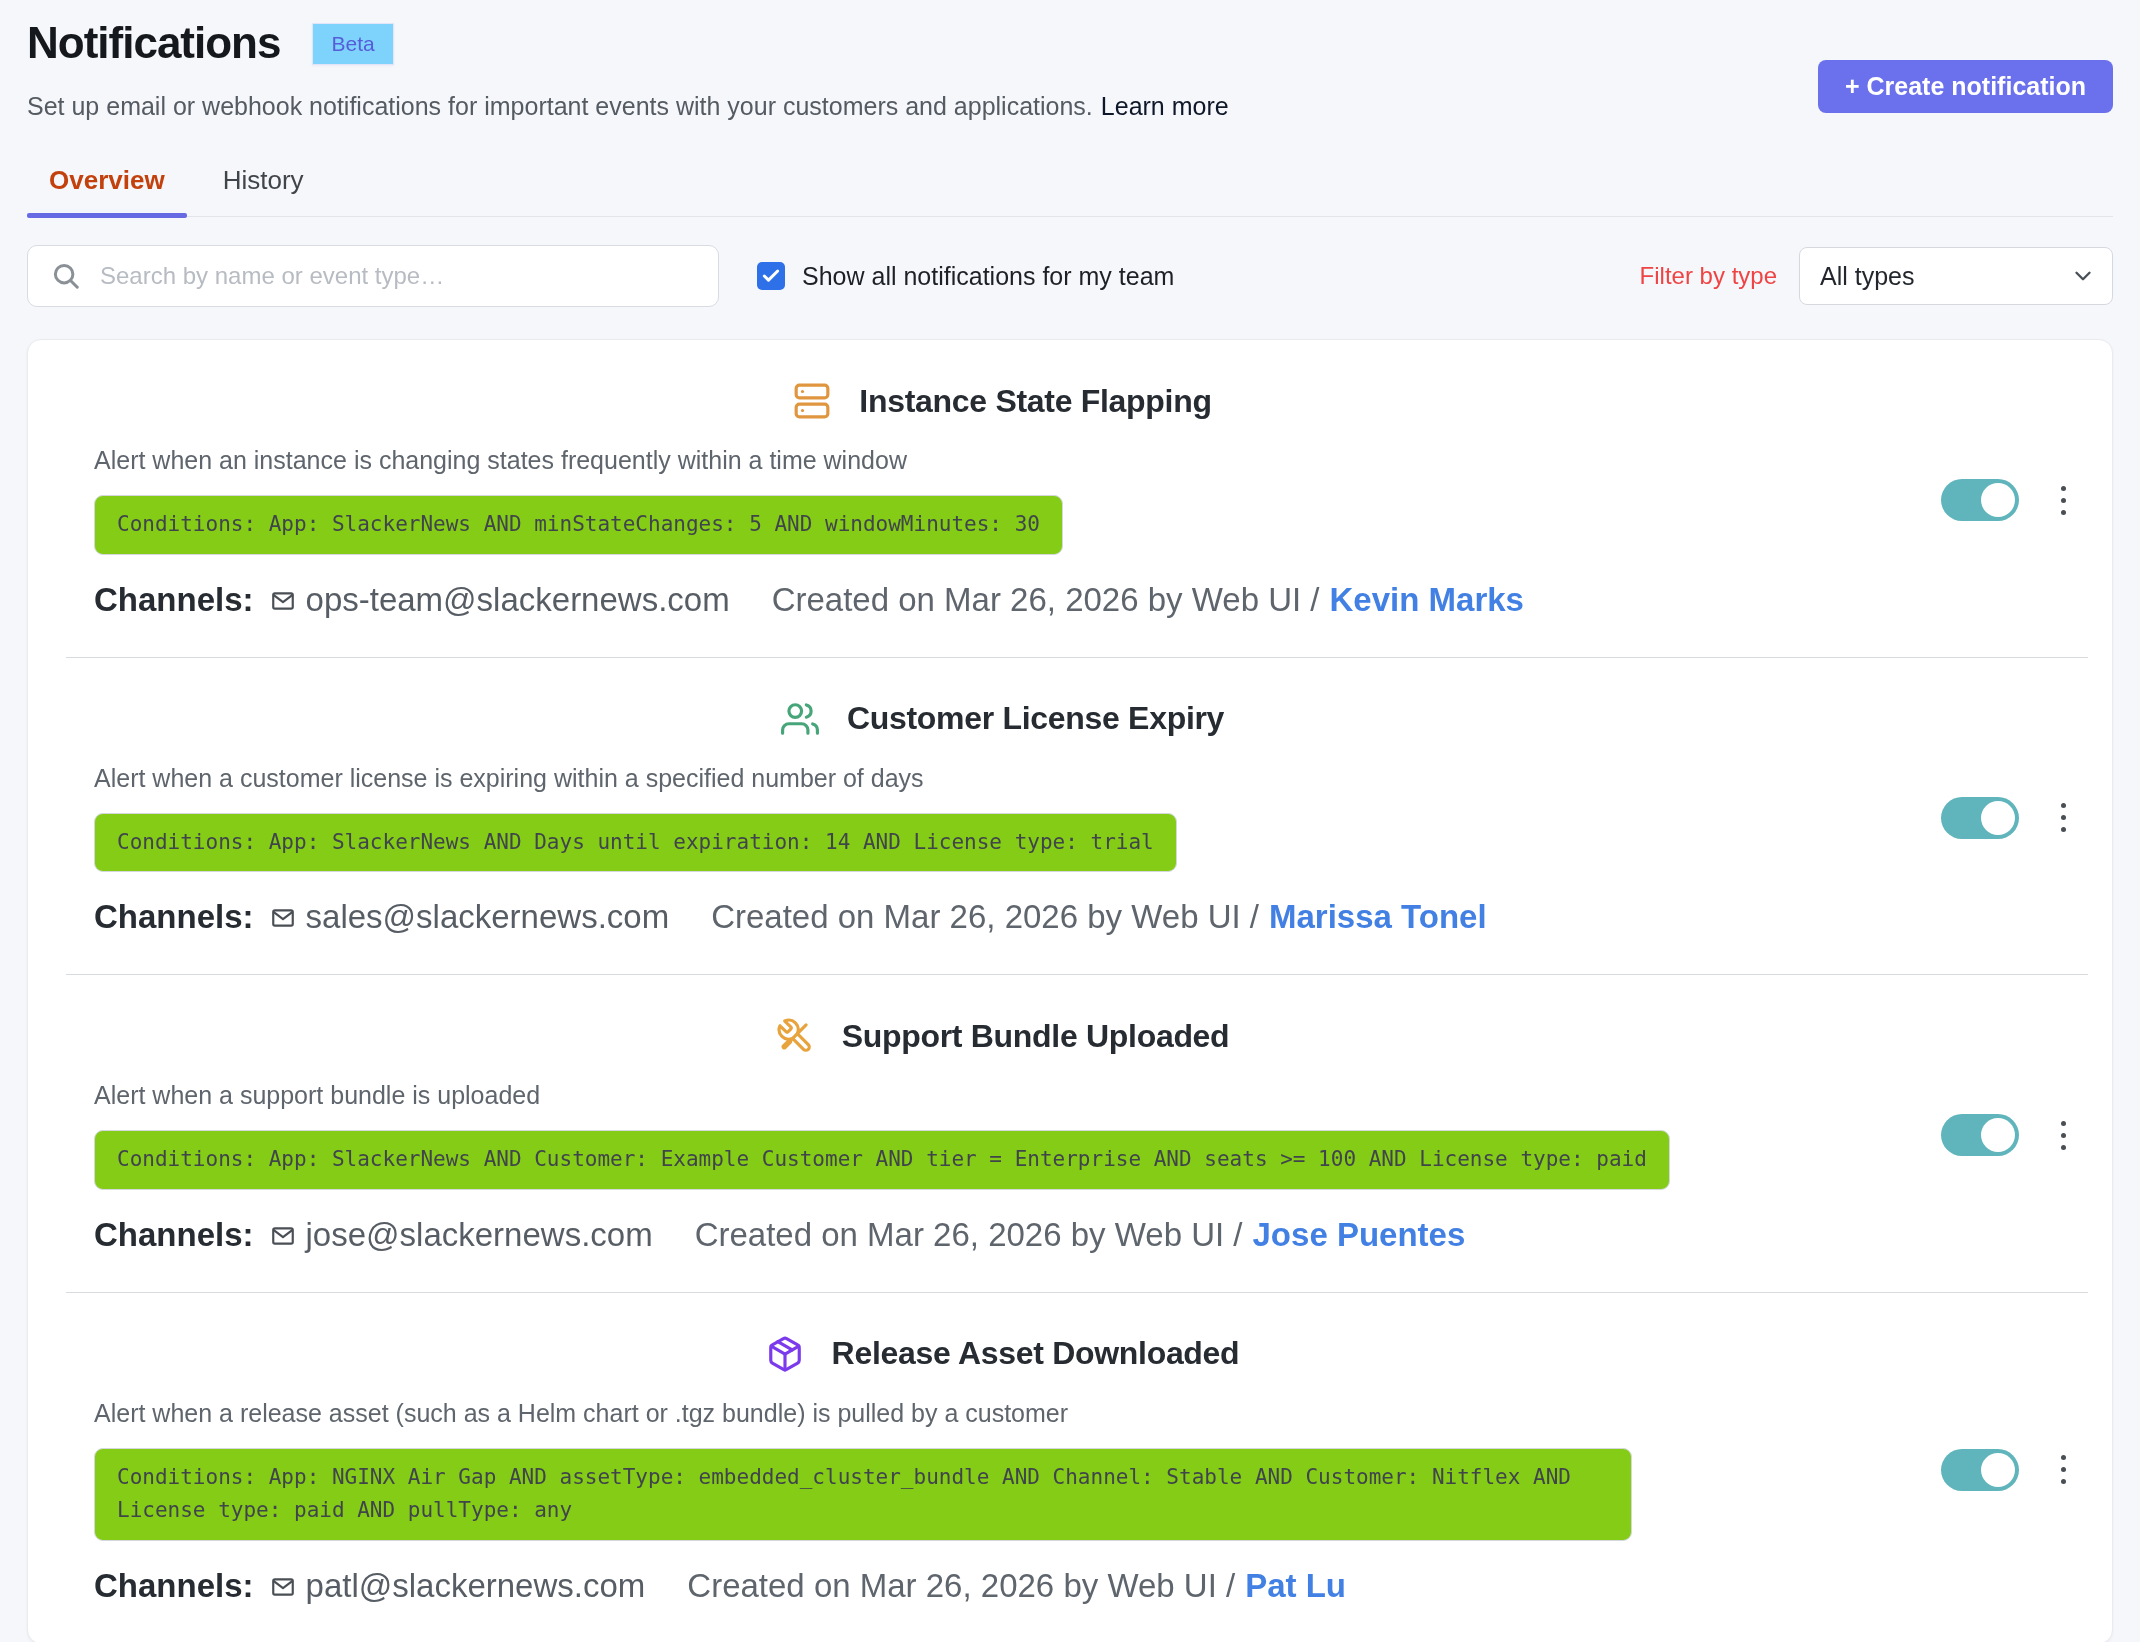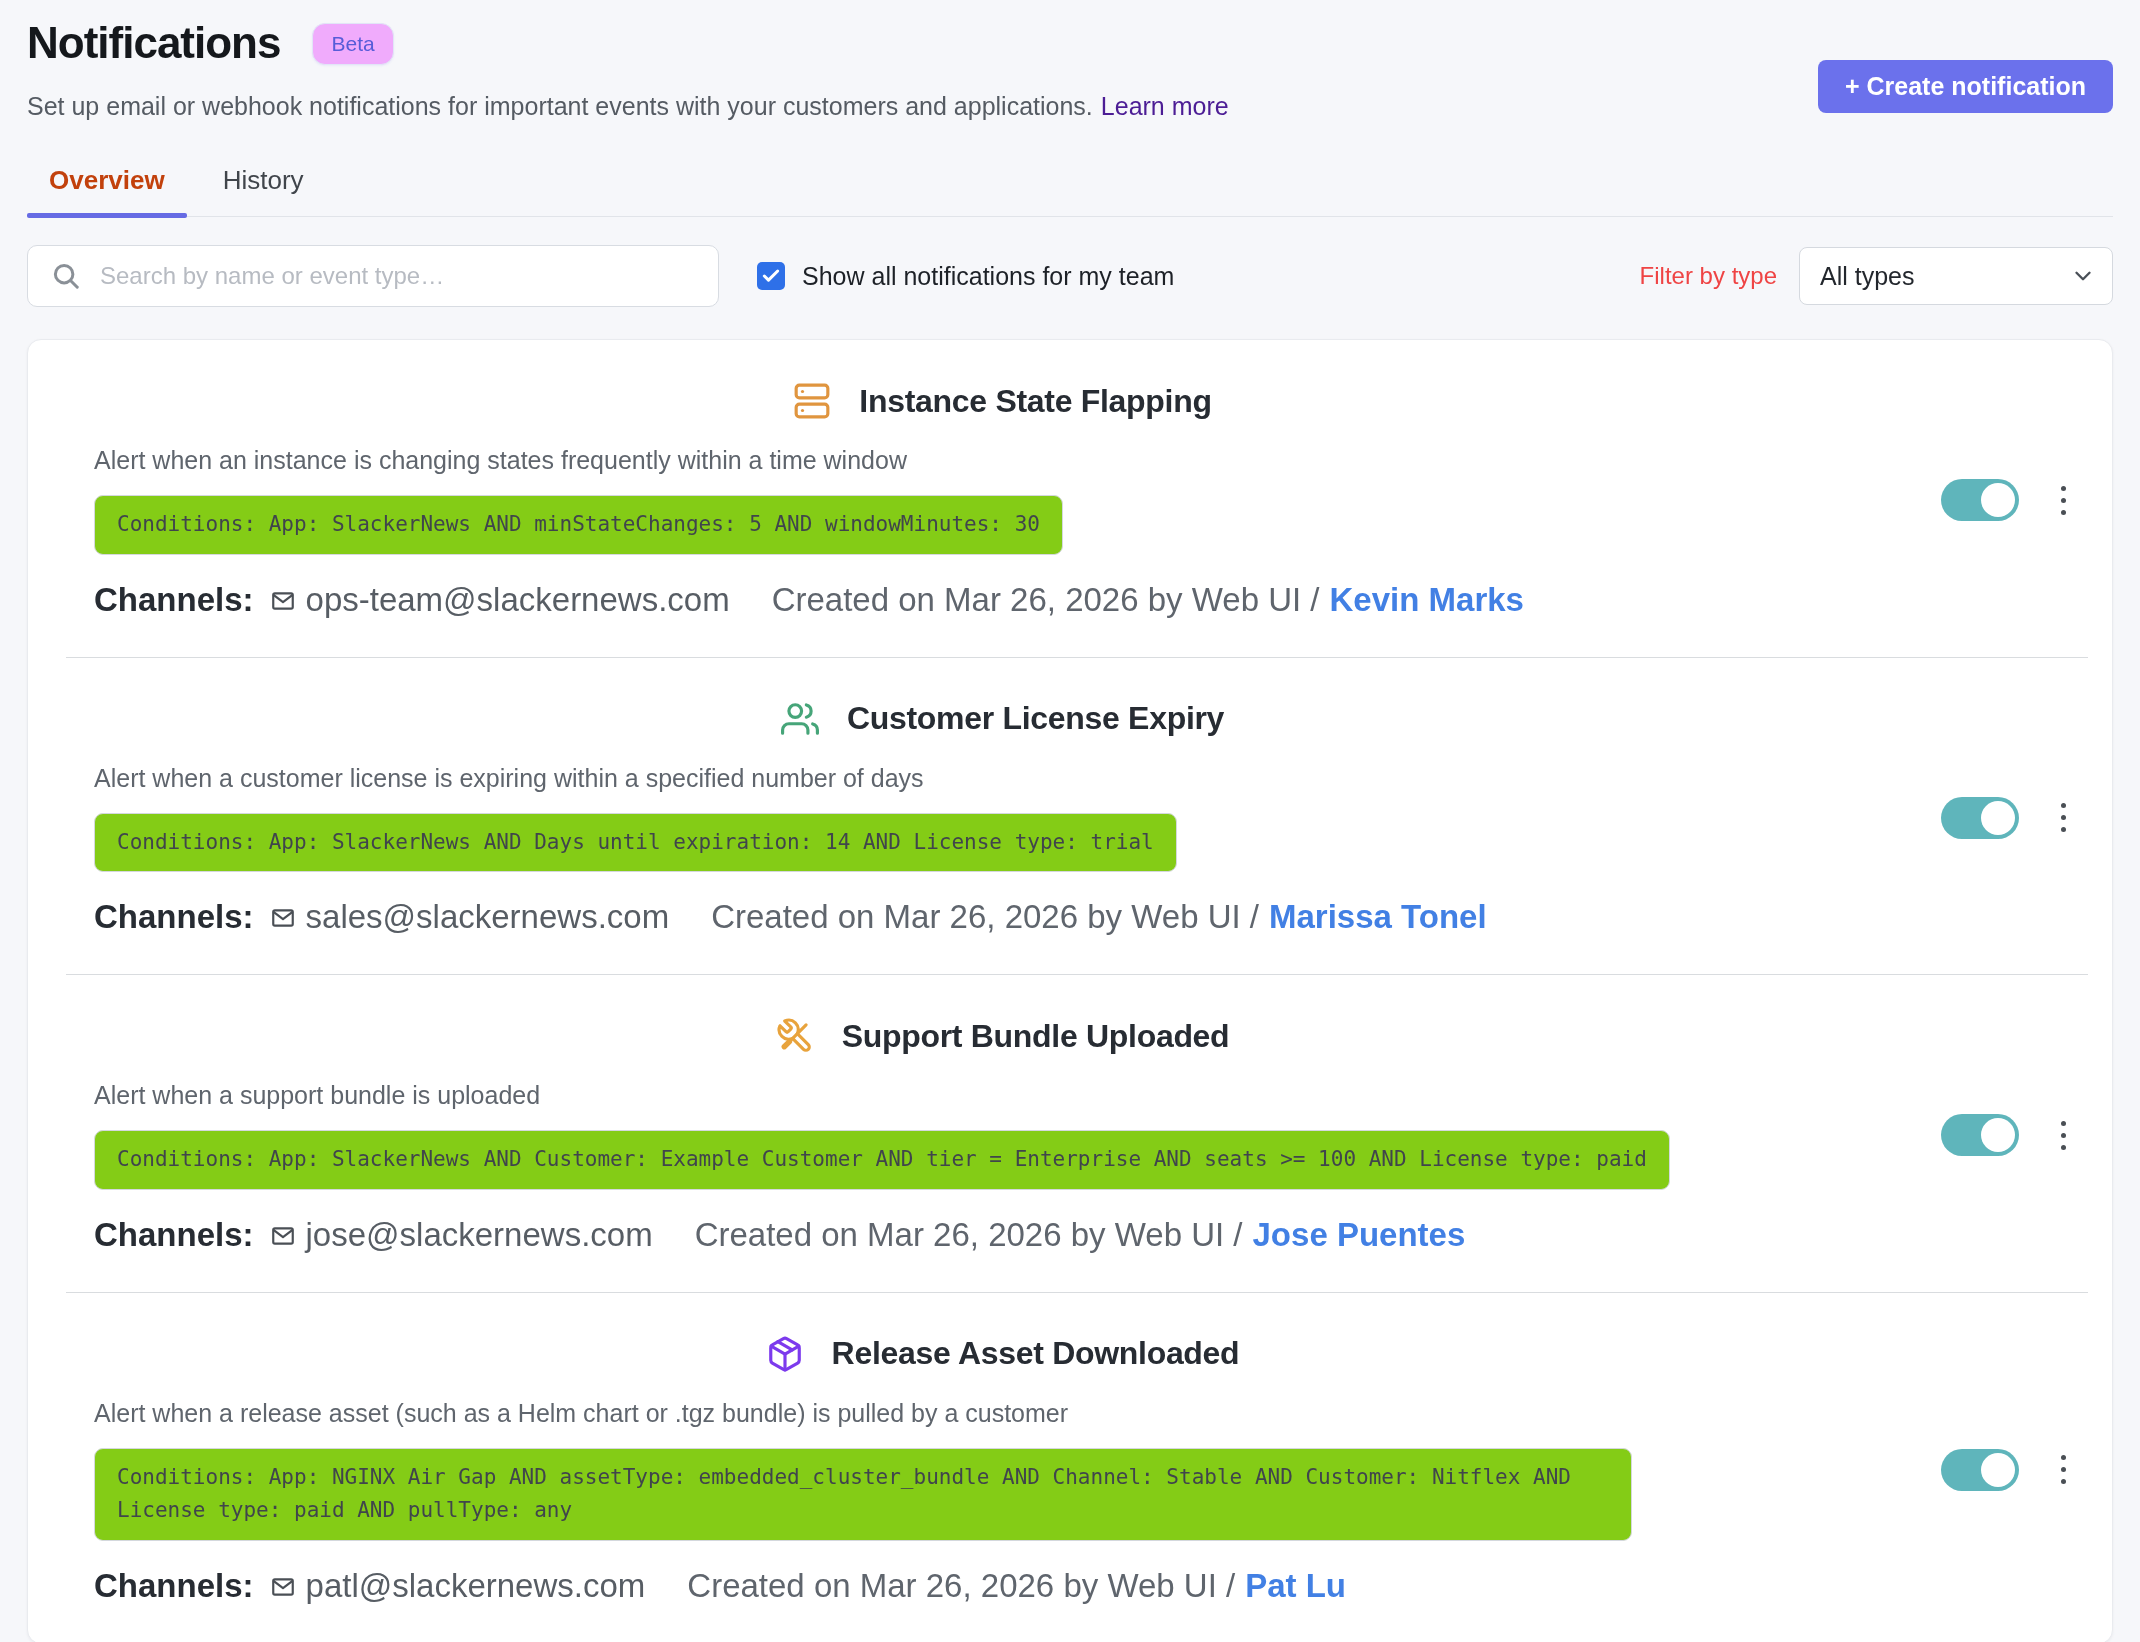--- a/index.html
+++ b/index.html
@@ -9,33 +9,33 @@
     background: #f6f7fa;
     color: #23272e;
   }
   .page { padding: 18px 27px 0 27px; position: relative; }
 
   
   .title-row { display: flex; align-items: center; }
   h1 { font-size: 44px; font-weight: 700; letter-spacing: -1px; color: #15181c; }
   .beta-badge {
     margin-left: 32px; margin-top: 2px;
-    background: #f0abfc; color: #575cd8;
-    border: 1px solid #e2e5f7; border-radius: 13px;
+    background: #7dd3fc; color: #575cd8;
+    border: 1px solid #e2e5f7; border-radius: 1px;
     padding: 8px 18px; font-size: 21px; font-weight: 500;
     box-shadow: 0 1px 2px rgba(90,95,216,0.08);
   }
   .create-btn {
     position: absolute; top: 60px; right: 27px;
     background: #6b71ec; color: #fff; border: none; border-radius: 8px;
     padding: 12px 27px; font-size: 25px; font-weight: 700;
     font-family: "Liberation Sans", sans-serif; cursor: pointer;
   }
   .page-desc { margin-top: 24px; font-size: 25px; color: #555b63; }
-  .learn-more { color: #4c1d95; text-decoration: none; margin-left: 8px; cursor: pointer; }
+  .learn-more { color: #0f172a; text-decoration: none; margin-left: 8px; cursor: pointer; }
 
   
   .tabs { margin-top: 36px; display: flex; gap: 14px; border-bottom: 1px solid #e1e4e9; }
   .tab { padding: 8px 22px 20px 22px; font-size: 26px; cursor: pointer; position: relative; }
   .tab.active { color: #c2410c; font-weight: 700; }
   .tab.active::after {
     content: ""; position: absolute; left: 0; right: 0; bottom: -2px;
     height: 5px; background: #666be4; border-radius: 2px;
   }
   .tab.inactive { color: #40454b; font-weight: 500; }

